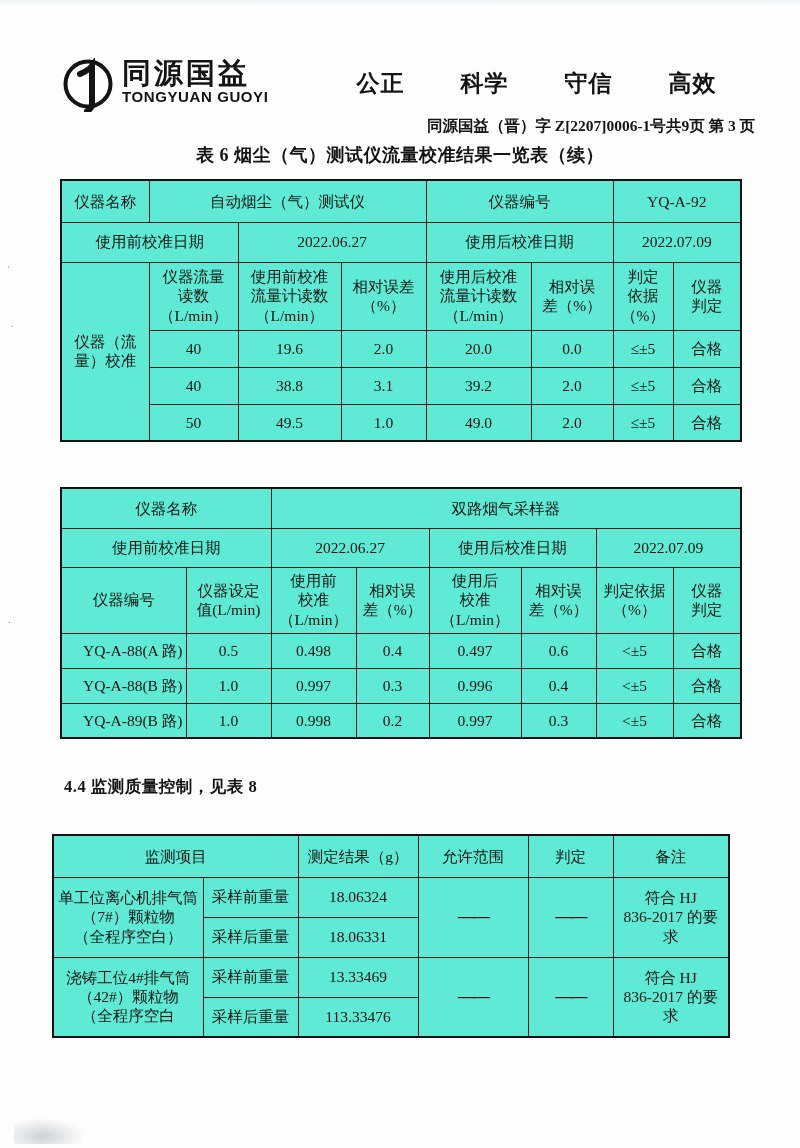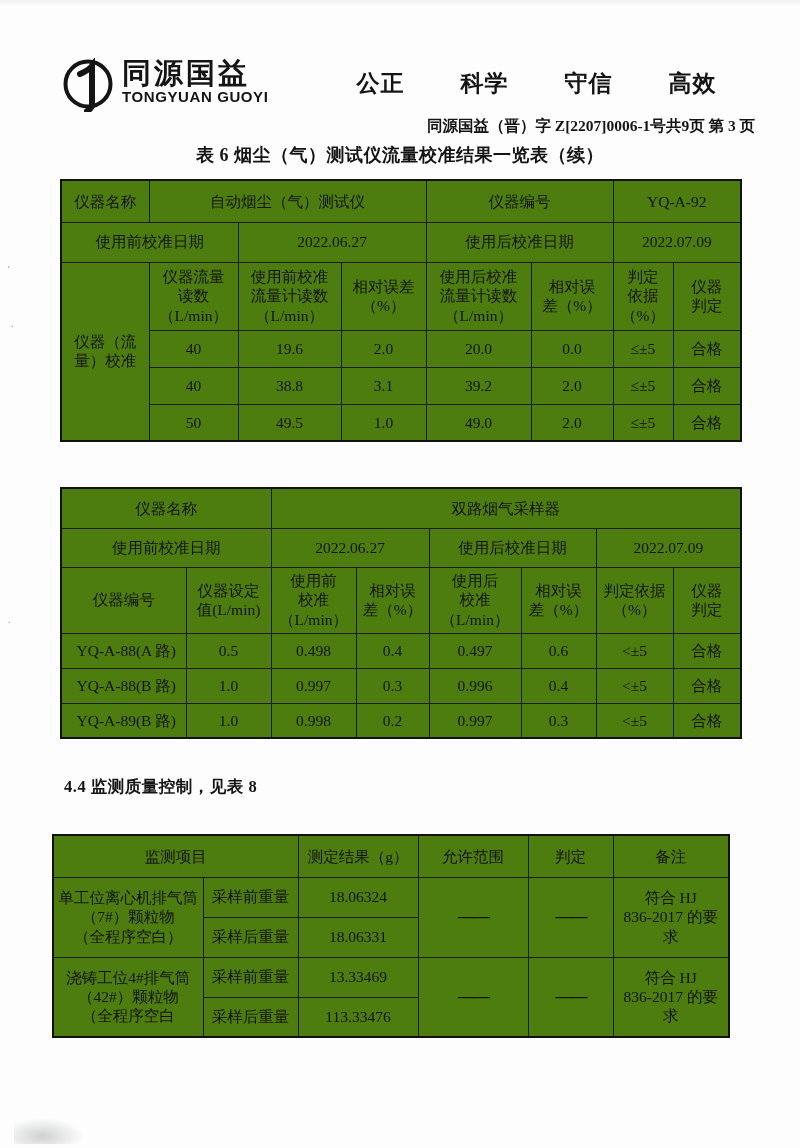--- a/index.html
+++ b/index.html
@@ -45,35 +45,35 @@
   .sec-line{
     position:absolute;left:64px;top:776px;
     font-size:16.5px;font-weight:bold;letter-spacing:0.5px;
   }
 
   
   table{
     border-collapse:collapse;table-layout:fixed;
     position:absolute;left:60px;
     font-size:15.5px;
-    background:#4d7c0f;
+    background:#5eead4;
   }
   #table6{top:179px;width:680px;}
   #table7{top:487px;width:680px;}
   #table8{top:834px;left:52px;width:676px;}
   td{
     border:1.6px solid #1c1c1c;
     text-align:center;vertical-align:middle;
     padding:2px 3px;
     line-height:1.25;
     overflow:hidden;
   }
   table{border:2.2px solid #111;}
   .pre{white-space:pre-line;}
-  .left{text-align:center;padding-left:8px;}
+  .left{text-align:right;padding-left:8px;}
   .dash{font-weight:bold;letter-spacing:-2px;font-size:17px;}
 
   
   .speck{position:absolute;color:#8a8f93;font-size:10px;}
   .smudge{
     position:absolute;left:14px;top:1118px;width:70px;height:26px;
     background:radial-gradient(ellipse at 40% 70%, rgba(120,125,128,.35), rgba(200,200,200,0) 70%);
   }
   .edge-top{position:absolute;left:0;top:0;width:800px;height:6px;
     background:linear-gradient(#eef1f2,rgba(255,255,255,0));}

